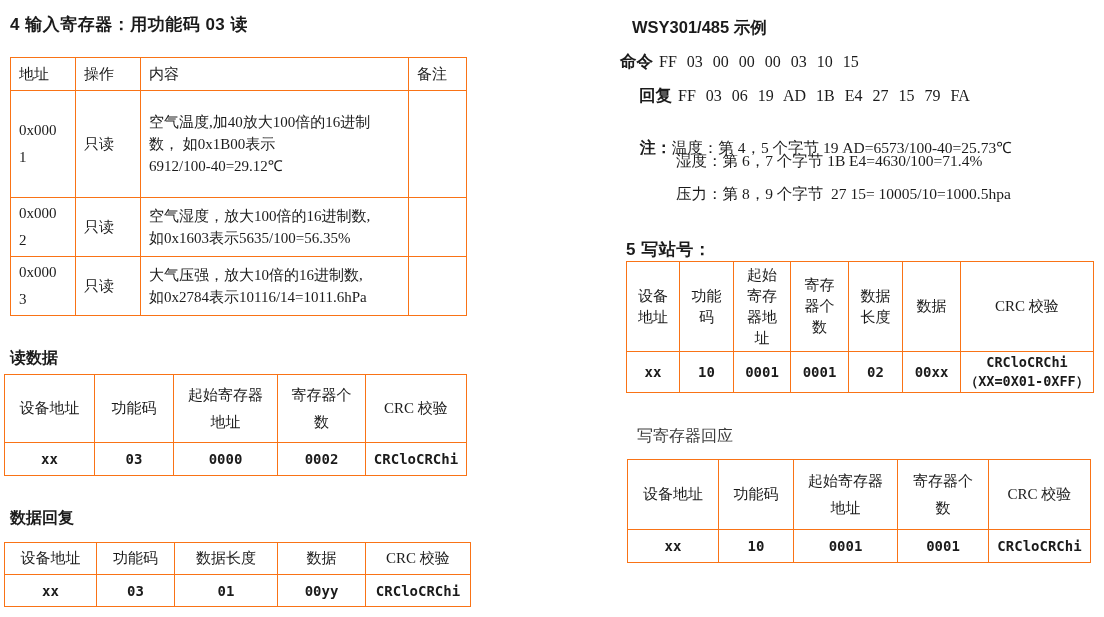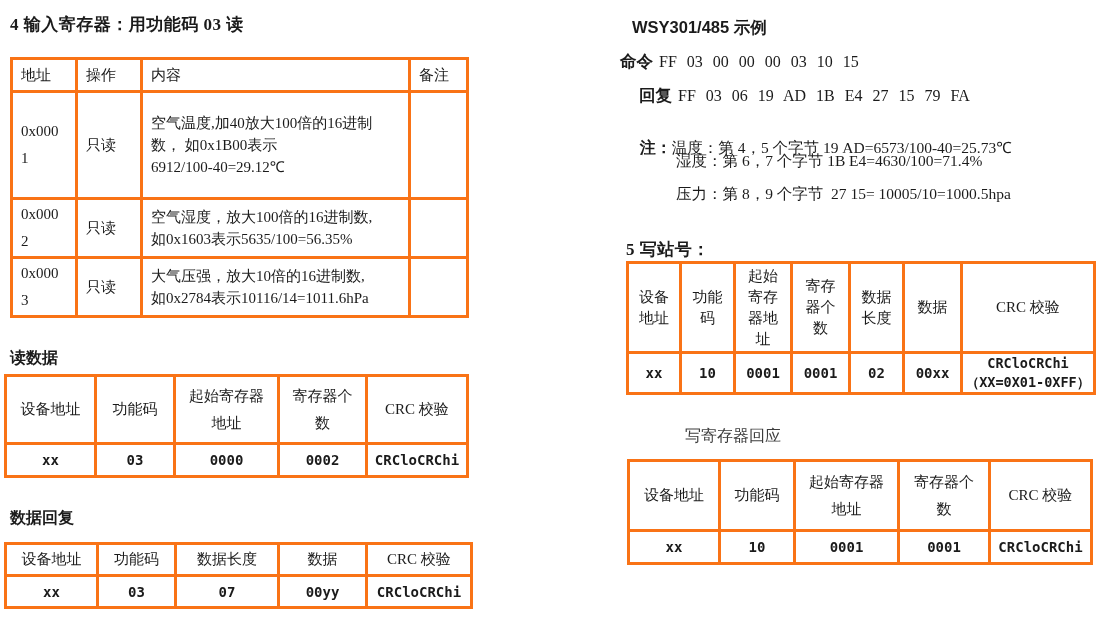--- a/index.html
+++ b/index.html
@@ -2,31 +2,31 @@
 <html><head>
 <meta charset="utf-8">
 <style>
   html,body { margin:0; padding:0; }
   body {
     width:1104px; height:617px; position:relative; background:#ffffff;
     font-family:"Liberation Serif", serif; color:#1b1b1b; overflow:hidden;
   }
   .abs { position:absolute; }
   .sec-title {
-    font-family:Liberation Serif, serif; font-weight:bold;
+    font-family:Liberation Sans, sans-serif; font-weight:bold;
     font-size:17px; letter-spacing:0.5px; white-space:nowrap;
   }
   .blk-label {
     font-family:"Liberation Sans", sans-serif; font-weight:bold;
     font-size:16px; white-space:nowrap;
   }
   .plain-label { font-size:16px; color:#3c3c3c; white-space:nowrap; }
   table { border-collapse:collapse; table-layout:fixed; }
   th, td {
-    border:3px solid #f97316; white-space:pre-line; overflow:hidden;
+    border:1px solid #f97316; white-space:pre-line; overflow:hidden;
     vertical-align:middle; font-size:15px; padding:0;
   }
   th { font-weight:normal; text-align:center; line-height:27px; }
   td.v {
     font-family:"DejaVu Sans Mono", monospace; font-weight:bold;
     text-align:center; font-size:14px; line-height:18px;
   }
   
   .t1 th { text-align:left; padding-left:8px; }
   .t1 td { padding-left:8px; line-height:22px; }
@@ -133,21 +133,21 @@
       <tr style="height:32px">
     <th>设备地址</th>
     <th>功能码</th>
     <th>数据长度</th>
     <th>数据</th>
     <th>CRC 校验</th>
   </tr>
   <tr style="height:32px">
     <td class="v">xx</td>
     <td class="v">03</td>
-    <td class="v">07</td>
+    <td class="v">01</td>
     <td class="v">00yy</td>
     <td class="v">CRCloCRChi</td>
   </tr>
 </tbody>
   </table>
 
 <div class="abs blk-label" style="left:632px; top:17px; font-size:16.5px;">WSY301/485 示例</div>
 
 <div class="abs hexline" style="left:620px; top:51px;">
   <span class="inline-label">命令</span><span class="hexval">FF 03 00 00 00 03 10 15</span>
@@ -199,21 +199,21 @@
     <td class="v">0001</td>
     <td class="v">0001</td>
     <td class="v">02</td>
     <td class="v">00xx</td>
     <td class="v crc">CRCloCRChi
 （XX=0X01-0XFF）</td>
   </tr>
 </tbody>
   </table>
 
-<div class="abs plain-label" style="left:637px; top:426px;margin-left:48px;">写寄存器回应</div>
+<div class="abs plain-label" style="left:637px; top:426px;">写寄存器回应</div>
 
 <table class="abs" style="left:627px; top:459px; width:463px;">
   <colgroup>
       <col style="width:91px">
       <col style="width:75px">
       <col style="width:104px">
       <col style="width:91px">
       <col style="width:102px">
     </colgroup>
   <tbody>

